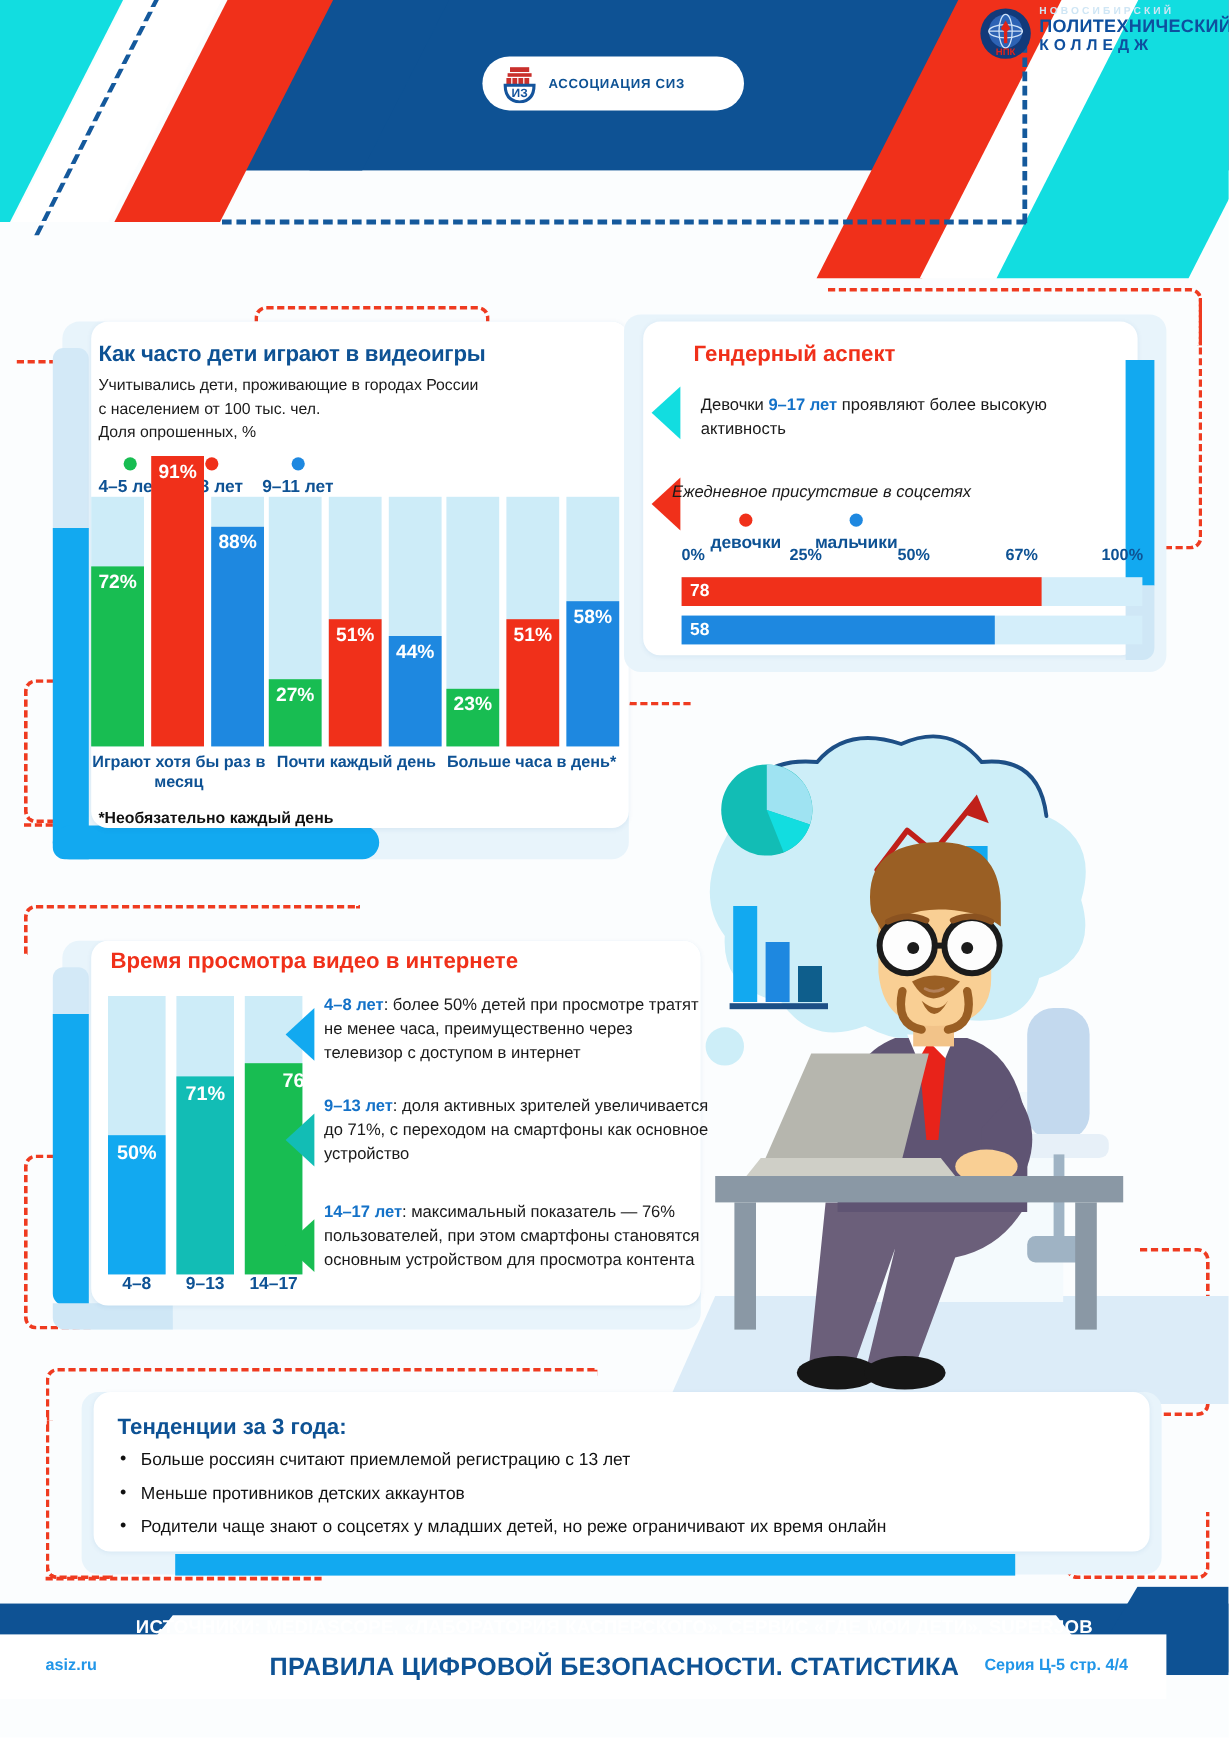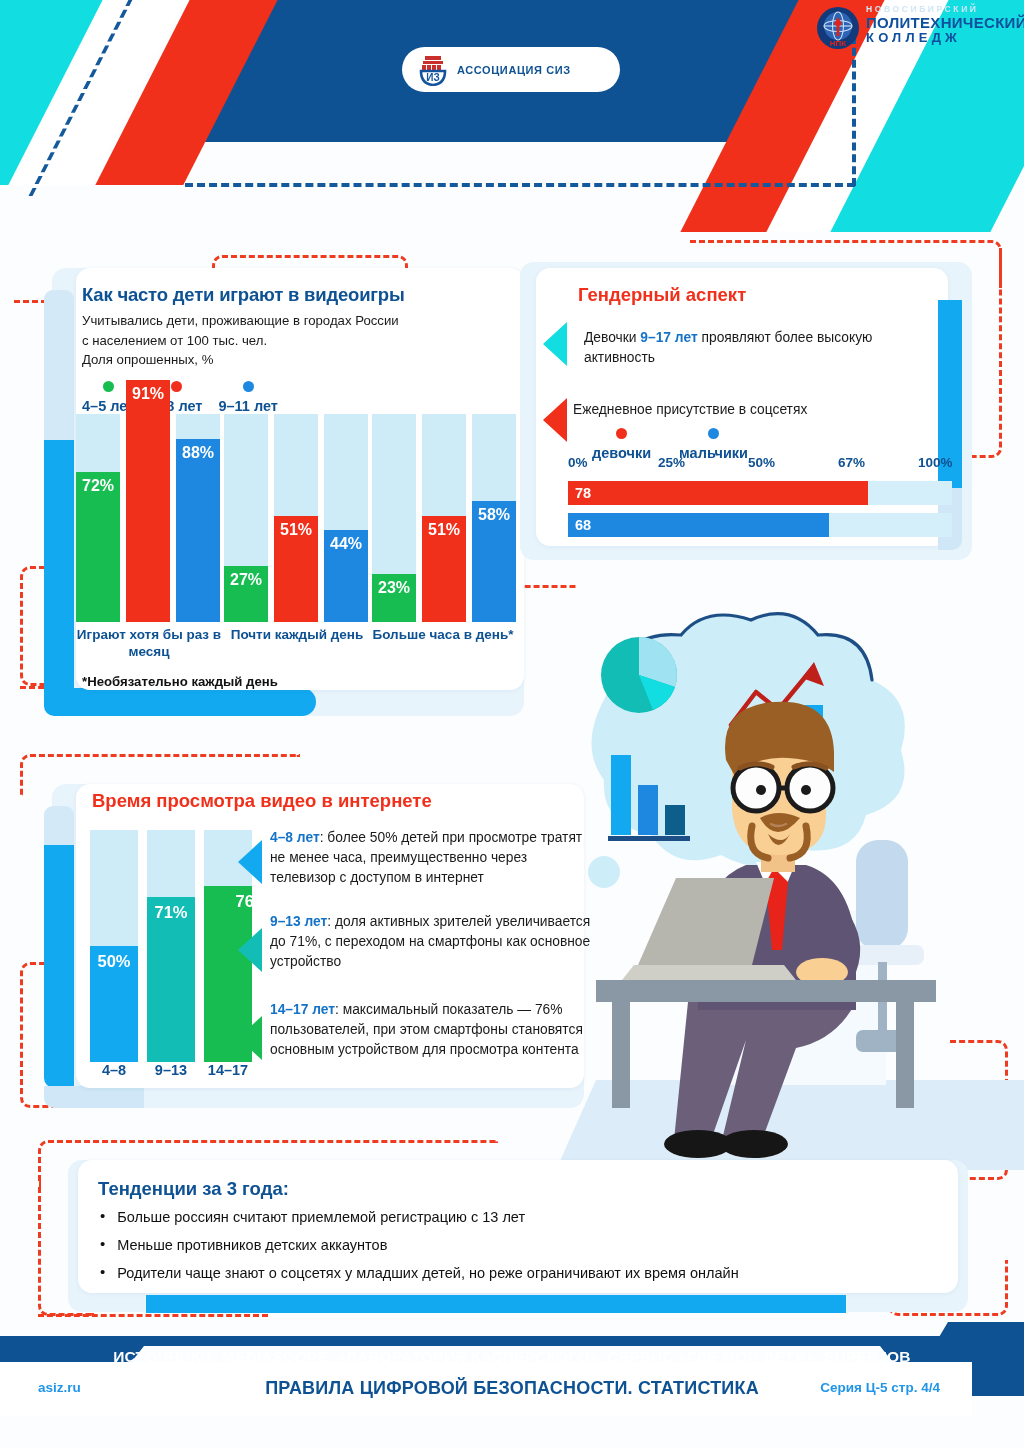--- a/index.html
+++ b/index.html
@@ -164,21 +164,21 @@
   .src-wrap { position: absolute; left: 0; top: 1336px; width: 1024px; height: 58px; }
   .src-bg { position: absolute; inset: 0; background: #0e5294;
      clip-path: polygon(0 0, 1024px 0, 1024px 58px, 918px 58px, 880px 10px, 144px 10px, 106px 58px, 0 58px); }
   .src-text { position: absolute; left: 0; top: 12px; width: 1024px; text-align: center;
      font-size: 15.5px; font-weight: bold; color: #ffffff; letter-spacing: 0.2px; }
 
   
   .footer { position: absolute; left: 0; top: 1362px; width: 972px; height: 54px; background: #ffffff; }
   .f-left { position: absolute; left: 38px; top: 18px; font-size: 13.5px; font-weight: bold; color: #2196e8; }
   .f-center { position: absolute; left: 0; top: 16px; width: 1024px; text-align: center;
-     font-size: 18px; font-weight: bold; color: #0e5294; letter-spacing: 0.2px; }
+     font-size: 21px; font-weight: bold; color: #0e5294; letter-spacing: 0.2px; }
   .f-right { position: absolute; right: 32px; top: 18px; font-size: 13.5px; font-weight: bold; color: #2196e8; }
   .f-corner { position: absolute; right: 0; top: 1322px; width: 120px; height: 74px; background: #0e5294;
      clip-path: polygon(44px 0, 120px 0, 120px 74px, 0 74px); }
 </style>
 </head>
 <body>
 
 <div class="page">
 
   <div class="header">
@@ -348,21 +348,21 @@
   <div id="c2-accent-b"></div>
 
   <div class="c2-title">Гендерный аспект</div>
 
   <div class="arrow" id="c2-arrow1" style="left:543px; top:322px; border-right-color:#12dde0;"></div>
   <div class="c2-note" id="c2-note1" style="left:584px; top:328px; width:300px;">
     <span>Девочки </span><span class="hl">9–17 лет</span><span> проявляют более высокую активность</span>
   </div>
 
   <div class="arrow" id="c2-arrow2" style="left:543px; top:398px; border-right-color:#f0301a;"></div>
-  <div class="c2-note" id="c2-note2" style="left:573px; top:400px; width:320px; font-weight:normal;">Ежедневное присутствие в соцсетях</div>
+  <div class="c2-note" id="c2-note2" style="left:560px; top:400px; width:320px; font-weight:normal;font-style:italic;">Ежедневное присутствие в соцсетях</div>
 
   <div class="c2-legend" id="c2-legend">
       <div class="lg">
         <span class="dot" style="background:#f0301a"></span>
         <span>девочки</span>
       </div>
       <div class="lg">
         <span class="dot" style="background:#1e88e0"></span>
         <span>мальчики</span>
       </div>
@@ -375,21 +375,21 @@
       <span class="tick" style="left: 352px;">100%</span>
     </div>
   <div id="c2-bars">
       <div class="hbar-track" style="top: 481px;">
         <div class="hbar-fill" style="width: 299.52px; background: rgb(240, 48, 26);">
           <span class="hbar-val">78</span>
         </div>
       </div>
       <div class="hbar-track" style="top: 513px;">
         <div class="hbar-fill" style="width: 261.12px; background: rgb(30, 136, 224);">
-          <span class="hbar-val">68</span>
+          <span class="hbar-val">58</span>
         </div>
       </div>
     </div>
 
   <div class="illus">
     <svg width="468" height="560" viewBox="0 0 468 560">
 
       <path d="M40 470 L468 470 L468 560 L0 560 Z" fill="#dcecf8"></path>
       <rect x="160" y="300" width="170" height="175" fill="#f4fafd"></rect>
 

